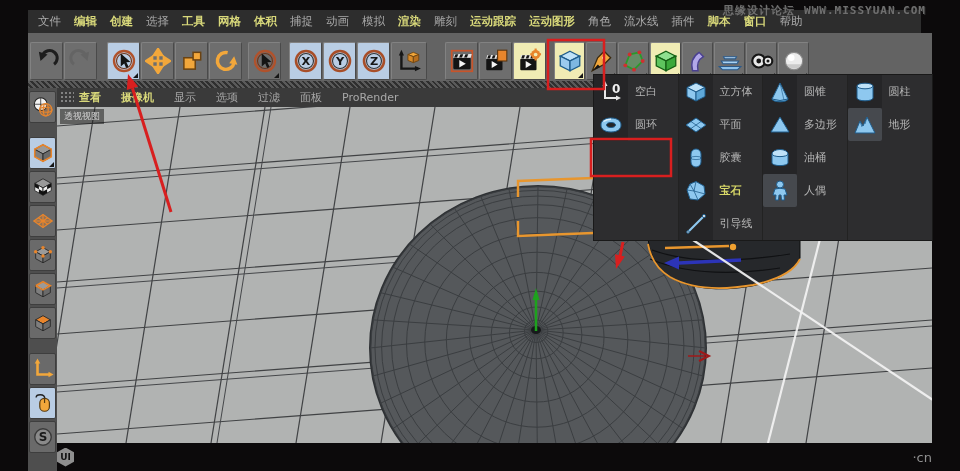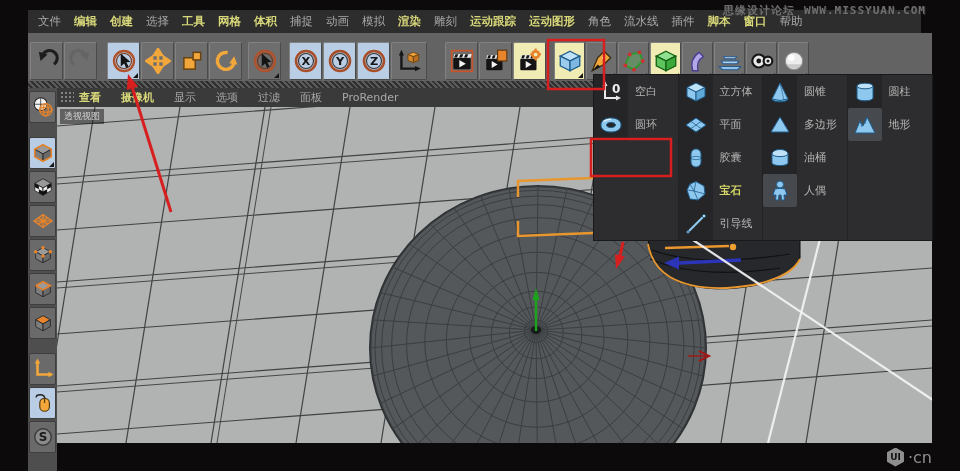--- a/index.html
+++ b/index.html
@@ -53,25 +53,25 @@
   .sb-btn svg{width:22px;height:22px;display:block}
   .sb-btn.sel-blue{background:#b9cde4}
   .sb-btn[data-name="convert-editable-button"]{margin-bottom:14px}
   .sb-btn[data-name="enable-axis-button"]{margin-top:12px}
   
   #viewport{position:absolute;left:57px;top:107px;width:875px;height:336px;background:#b1b3b2;overflow:hidden}
   #vp-label{position:absolute;left:3px;top:2px;background:rgba(30,30,30,.55);color:#d0d0d0;
     font-size:9px;padding:1px 4px;z-index:2}
   
   #bottomstrip{position:absolute;left:57px;top:443px;width:875px;height:28px;background:#0c0a0b;
-    display:flex;align-items:center;justify-content:flex-end;gap:4px}
+    display:flex;align-items:center;justify-content:space-between;gap:4px}
   .hexagon{width:17px;height:19px;background:#8f8f8f;display:flex;align-items:center;justify-content:center;
     clip-path:polygon(50% 0,100% 25%,100% 75%,50% 100%,0 75%,0 25%);
     font-size:9px;font-weight:bold;color:#101010}
-  #logo-suffix{color:#8f8f8f;font-size:16px}
+  #logo-suffix{color:#8f8f8f;font-size:13px}
   
   #popup{position:absolute;left:593px;top:74px;width:340px;height:167px;background:#2d2d2f;
     border:1px solid #191919;display:flex;z-index:20;box-sizing:border-box}
   .pp-col{width:85px;border-right:1px solid #222;display:flex;flex-direction:column;box-sizing:border-box}
   .pp-col:last-child{border-right:none}
   .pp-item{height:33px;display:flex;align-items:center;flex:none}
   .pp-ico{width:34px;height:33px;background:#252527;display:flex;align-items:center;justify-content:center;flex:none}
   .pp-ico.tile{background:#46494e;border-radius:2px}
   .pp-ico svg{width:24px;height:24px;display:block}
   .pp-label{margin-left:7px;font-size:11px;color:#b6b6b6;white-space:nowrap}

